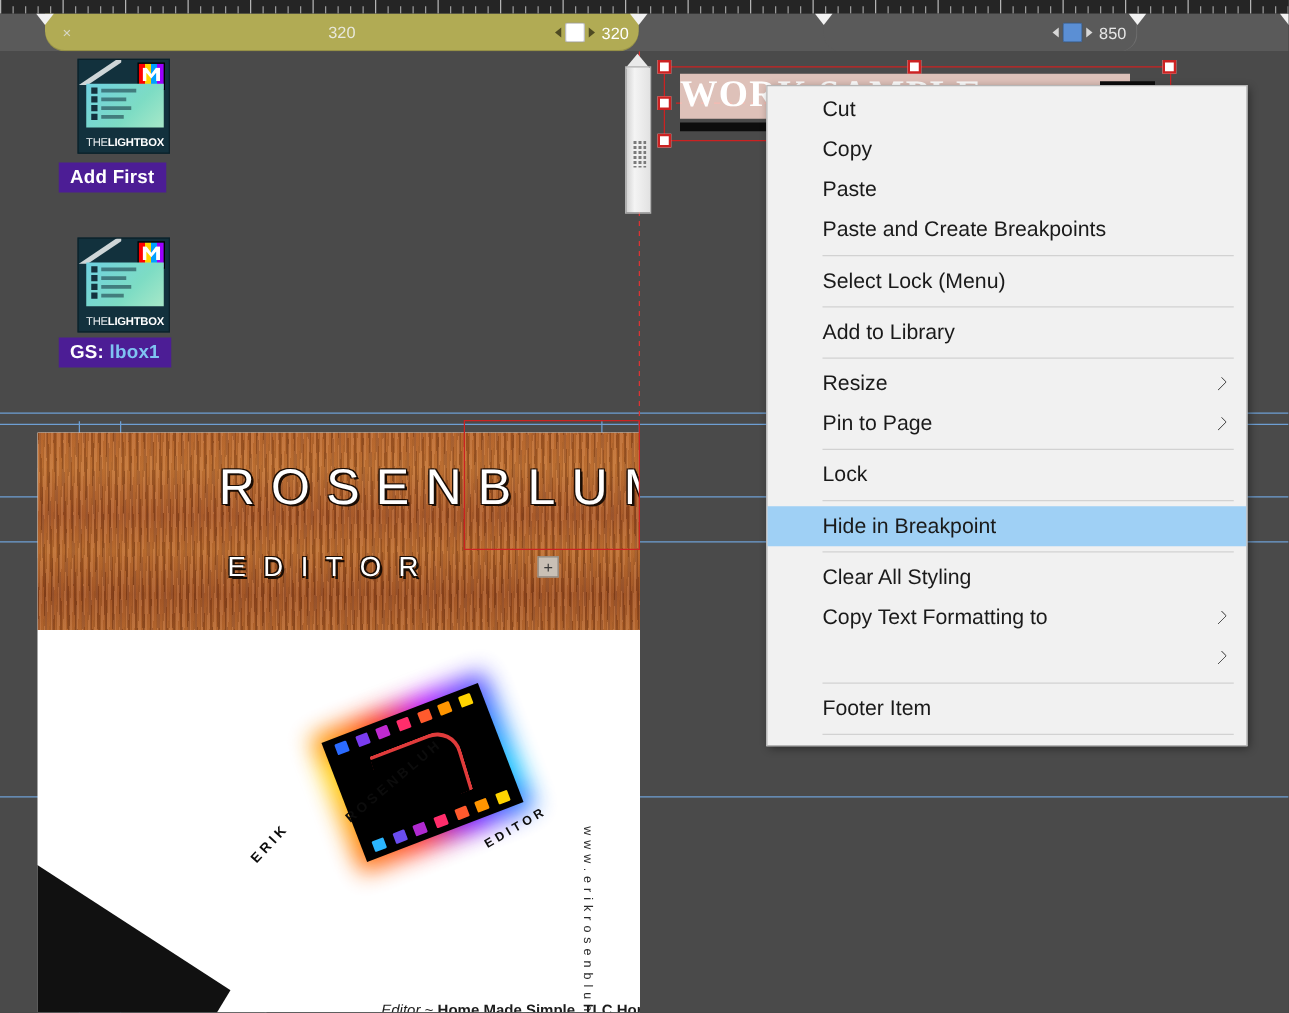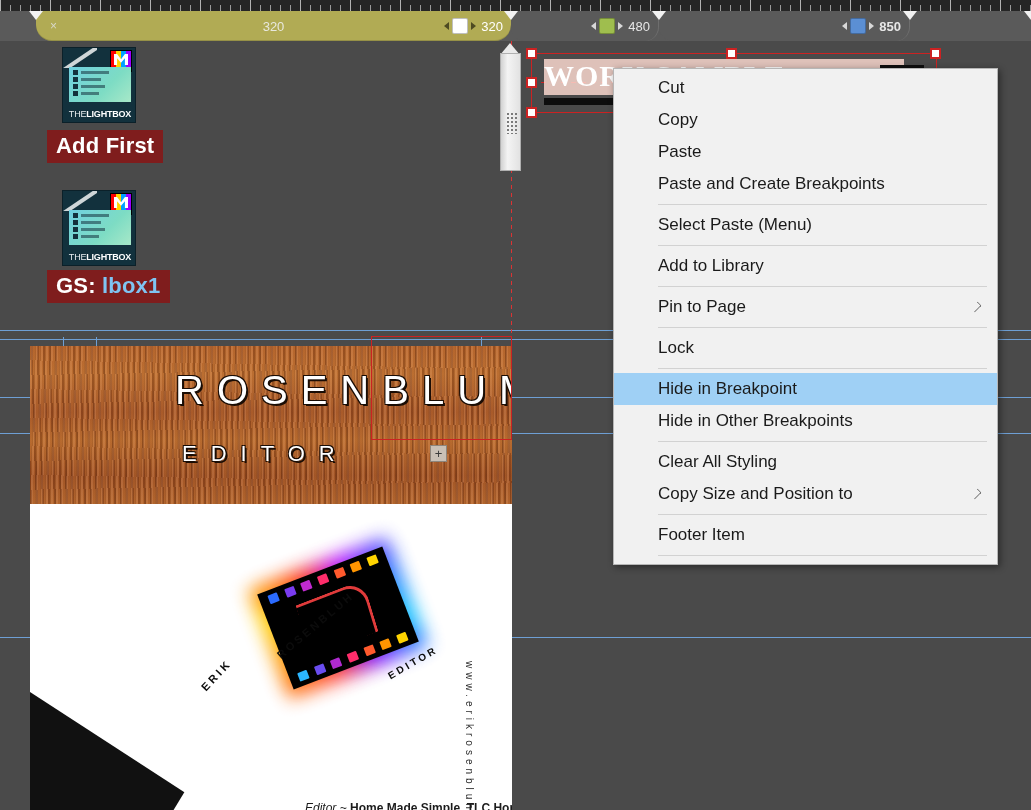--- a/index.html
+++ b/index.html
@@ -291,23 +291,23 @@
     position: absolute; left: 0; bottom: 3px;
     width: 74px; text-align: center;
     font-size: 9px; letter-spacing: -.2px;
     color: #e9eef0;
   }
   .lb-caption b { color: #ffffff; }
 
   
   .badge {
     position: absolute;
-    background: #7f1d1d;
+    background: #4c1d95;
     color: #ffffff;
-    font-size: 22px; font-weight: bold;
+    font-size: 15px; font-weight: bold;
     padding: 3px 9px 4px;
     white-space: nowrap;
     letter-spacing: .2px;
   }
   .badge .accent { color: #7fc4f2; }
 
   
   .guide-h { position: absolute; height: 1px; background: #6e9fd4; left: 0; }
   .guide-v { position: absolute; width: 1px; background: #6e9fd4; top: 0; }
   .guide-red-v { position: absolute; width: 1px; top: 0;
@@ -537,29 +537,21 @@
       <div class="bp-seg active" style="left: 36px; width: 475px;">
         <div class="bp-close">×</div>
         <div class="bp-center-label">320</div>
         <div class="bp-chip">
           <span class="arw l"></span>
           <span class="sw" style="background:#ffffff"></span>
           <span class="arw r"></span>
           <span class="num">320</span>
         </div>
       </div>
-      <div class="bp-seg inactive" style="left: 511px; width: 148px;">
-        <div class="bp-chip">
-          <span class="arw l"></span>
-          <span class="sw" style="background:#9fbe4e"></span>
-          <span class="arw r"></span>
-          <span class="num">480</span>
-        </div>
-      </div>
-      <div class="bp-seg inactive" style="left: 659px; width: 251px; font-weight: bold;">
+      <div class="bp-seg inactive" style="left: 659px; width: 251px;">
         <div class="bp-chip">
           <span class="arw l"></span>
           <span class="sw" style="background:#5b8fd4"></span>
           <span class="arw r"></span>
           <span class="num">850</span>
         </div>
       </div>
     </div>
 
   <div id="canvas-area">
@@ -709,33 +701,34 @@
 
     <div id="play-btn"></div>
   </div>
 
   <div id="ctx-menu">
       <div class="mi"><span>Cut</span></div>
       <div class="mi"><span>Copy</span></div>
       <div class="mi"><span>Paste</span></div>
       <div class="mi"><span>Paste and Create Breakpoints</span></div>
       <div class="msep"></div>
-      <div class="mi"><span>Select Paste (Menu)</span></div>
+      <div class="mi"><span>Select Lock (Menu)</span></div>
       <div class="msep"></div>
       <div class="mi"><span>Add to Library</span></div>
       <div class="msep"></div>
+      <div class="mi"><span>Resize</span><span class="sub-arrow"></span></div>
       <div class="mi"><span>Pin to Page</span><span class="sub-arrow"></span></div>
       <div class="msep"></div>
       <div class="mi"><span>Lock</span></div>
       <div class="msep"></div>
       <div class="mi sel"><span>Hide in Breakpoint</span></div>
-      <div class="mi"><span>Hide in Other Breakpoints</span></div>
       <div class="msep"></div>
       <div class="mi"><span>Clear All Styling</span></div>
-      <div class="mi"><span>Copy Size and Position to</span><span class="sub-arrow"></span></div>
+      <div class="mi"><span>Copy Text Formatting to</span><span class="sub-arrow"></span></div>
+      <div class="mi"><span class="sub-arrow"></span></div>
       <div class="msep"></div>
       <div class="mi"><span>Footer Item</span></div>
       <div class="msep"></div>
     </div>
 
 <div class="bp-marker" style="left: 504px;"></div>
     <div class="bp-marker" style="left: 652px;"></div>
     <div class="bp-marker" style="left: 903px;"></div>
     <div class="bp-marker" style="left: 1024px;"></div>
     <div class="bp-marker" style="left: 29px;"></div>

